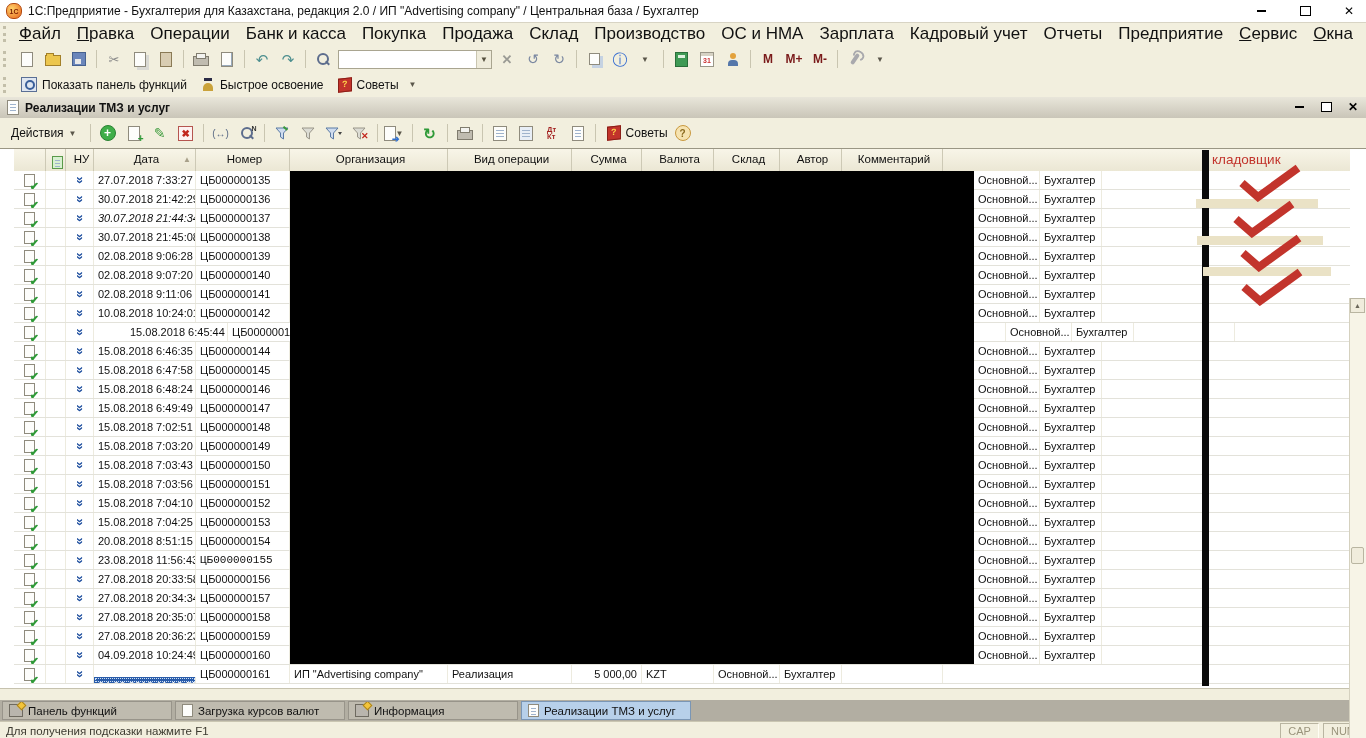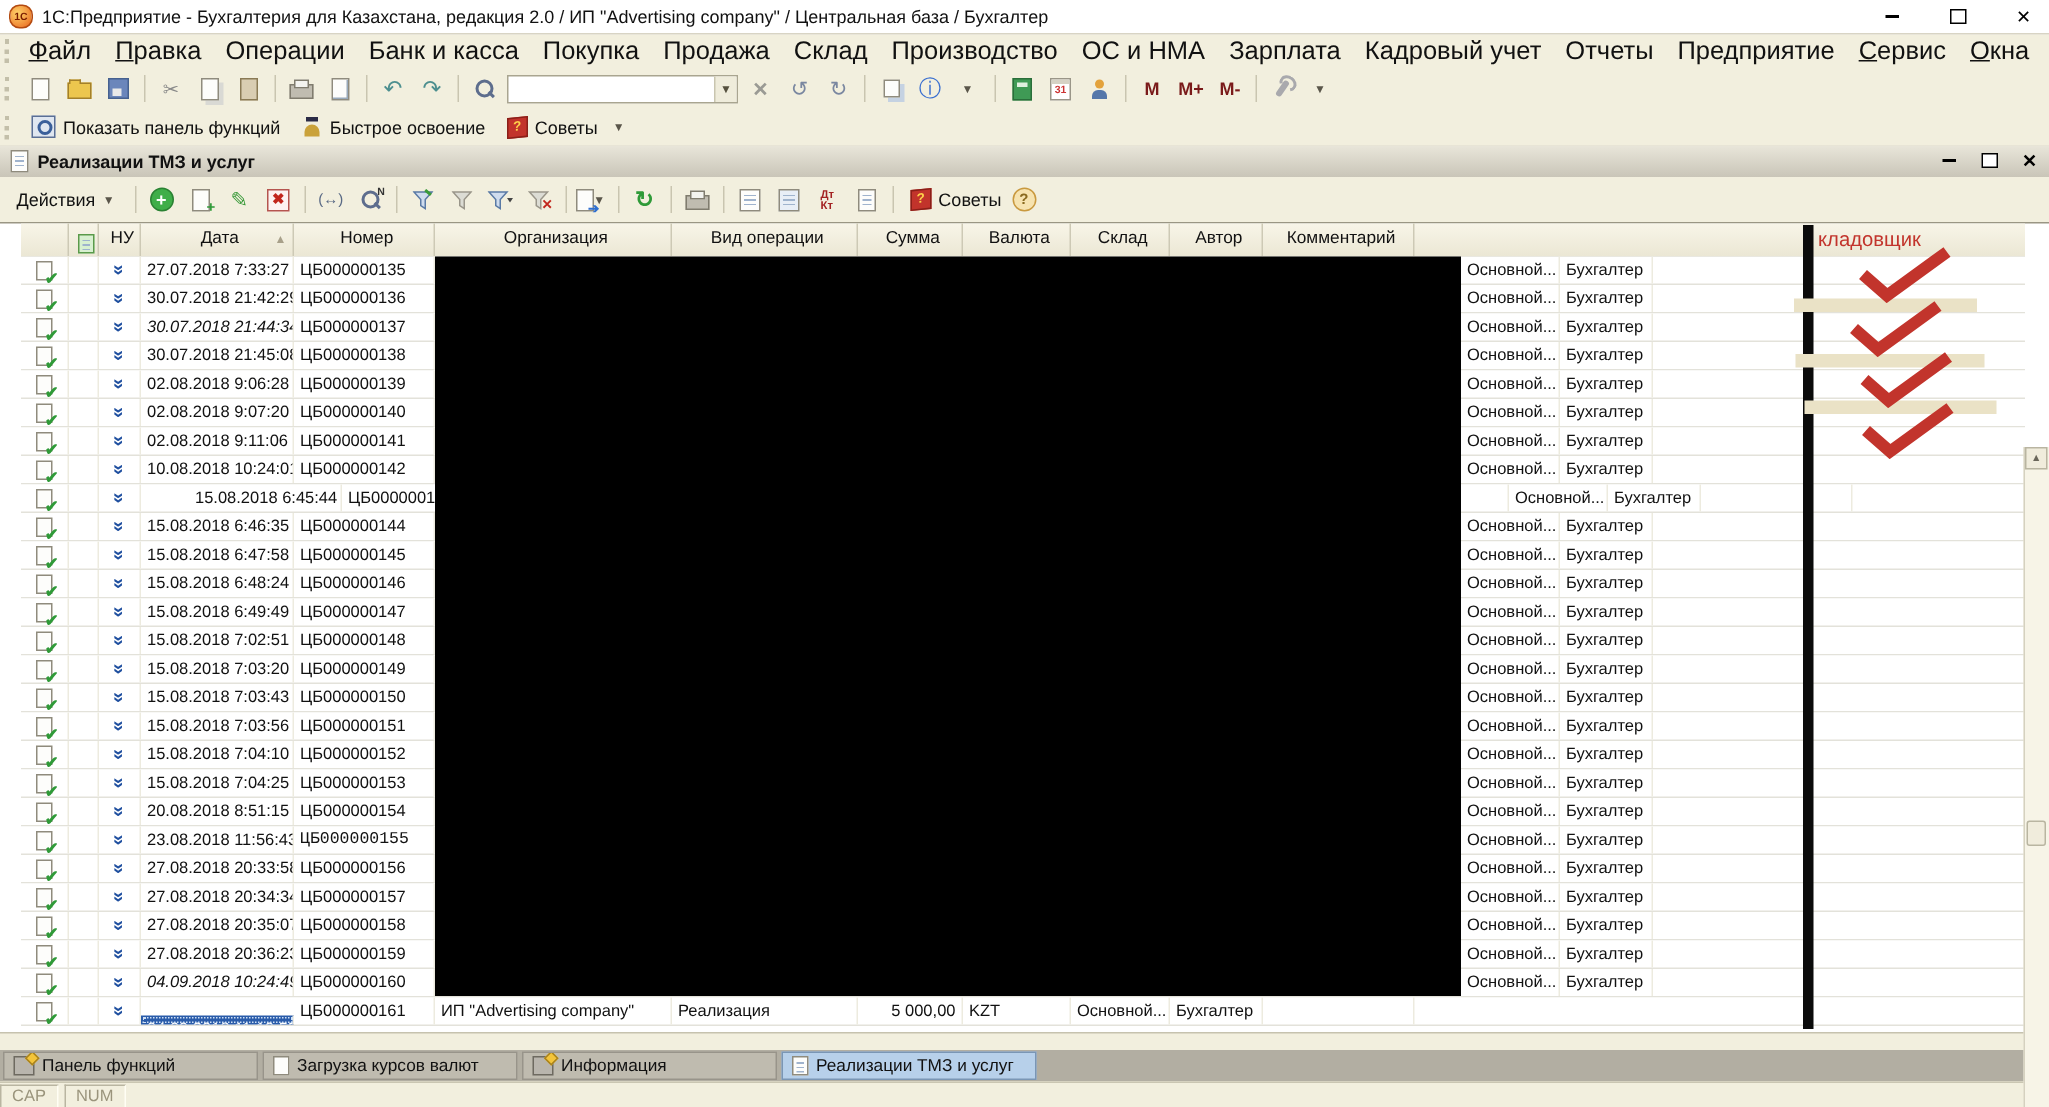--- a/index.html
+++ b/index.html
@@ -894,21 +894,21 @@
         <div class="tr">
           <span class="td icn" style="width: 32px;">
             <span class="pgi" style="width:9px;height:11px;">
               <span class="chk">✔</span>
             </span>
           </span>
           <span class="td" style="width: 20px;"></span>
           <span class="td icn" style="width: 28px;">
             <span class="chev">»</span>
           </span>
-          <span class="td" style="width: 102px; font-style: italic;">04.09.2018 10:24:49</span>
+          <span class="td" style="width: 102px;">04.09.2018 10:24:49</span>
           <span class="td" style="width: 94px;">ЦБ000000160</span>
           <span class="td" style="width: 158px;"></span>
           <span class="td" style="width: 124px;"></span>
           <span class="td num" style="width: 70px;"></span>
           <span class="td" style="width: 72px;"></span>
           <span class="td" style="width: 260px;"></span>
           <span class="td" style="width: 66px;">Основной...</span>
           <span class="td" style="width: 62px;">Бухгалтер</span>
           <span class="td" style="width: 101px;"></span>
         </div>
@@ -976,19 +976,20 @@
         <span class="pinic"></span>
         <span>Информация</span>
       </div>
       <div class="tab active">
         <span class="pgi lines" style="width: 9px; height: 11px;"></span>
         <span>Реализации ТМЗ и услуг</span>
       </div>
     </div>
 
   <div class="statusbar">
+    <span class="hint">Для получения подсказки нажмите F1</span>
     <span class="scells" id="status-cells">
         <span class="scell">CAP</span>
         <span class="scell">NUM</span>
       </span>
   </div>
 
 </div>
 
 </body></html>

